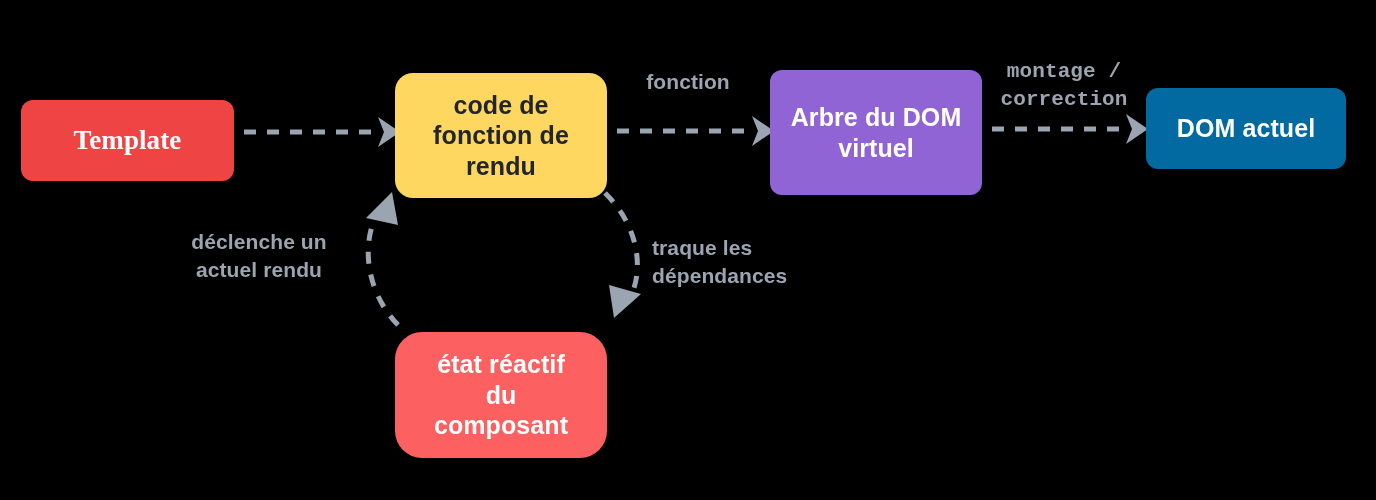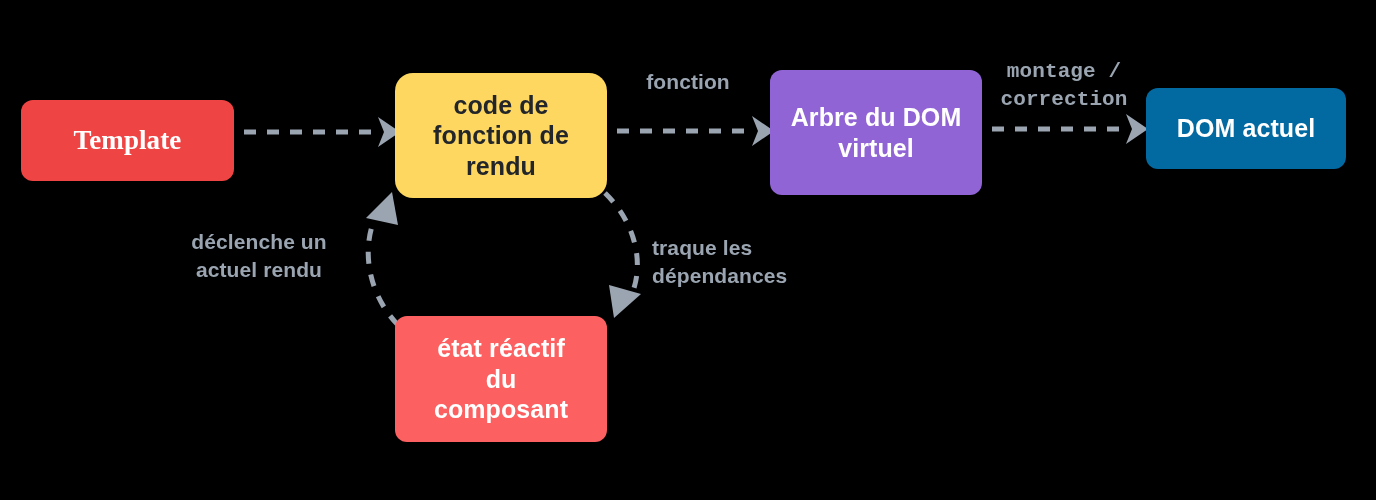--- a/index.html
+++ b/index.html
@@ -34,21 +34,21 @@
     line-height: 1.22;
     letter-spacing: 0.1px;
     padding: 4px 10px;
   }
   .node-label { display: block; white-space: pre-line; }
 
   #node-template   { left: 21px;  top: 100px;  width: 213px; height: 81px;  background: #ef4444; color: #ffffff; font-size: 27px; font-family: Liberation Serif, serif; }
   #node-render-fn  { left: 395px; top: 73px;  width: 212px; height: 125px; background: #fdd760; color: #22252a; font-size: 25px; border-radius: 18px; }
   #node-vdom       { left: 770px; top: 70px;  width: 212px; height: 125px; background: #9064d5; color: #ffffff; font-size: 25px; }
   #node-dom        { left: 1146px;top: 88px;  width: 200px; height: 81px;  background: #0369a1; color: #ffffff; font-size: 25px; }
-  #node-state      { left: 395px; top: 316px; width: 212px; height: 126px; background: #fc6060; color: #ffffff; font-size: 25px; }
+  #node-state      { left: 395px; top: 332px; width: 212px; height: 126px; background: #fc6060; color: #ffffff; font-size: 25px; border-radius: 27px; }
 
   .edge-label {
     position: absolute;
     color: #9aa5b1;
     font-size: 21px;
     font-weight: bold;
     line-height: 1.35;
     text-align: center;
     white-space: pre-line;
     letter-spacing: 0.1px;

